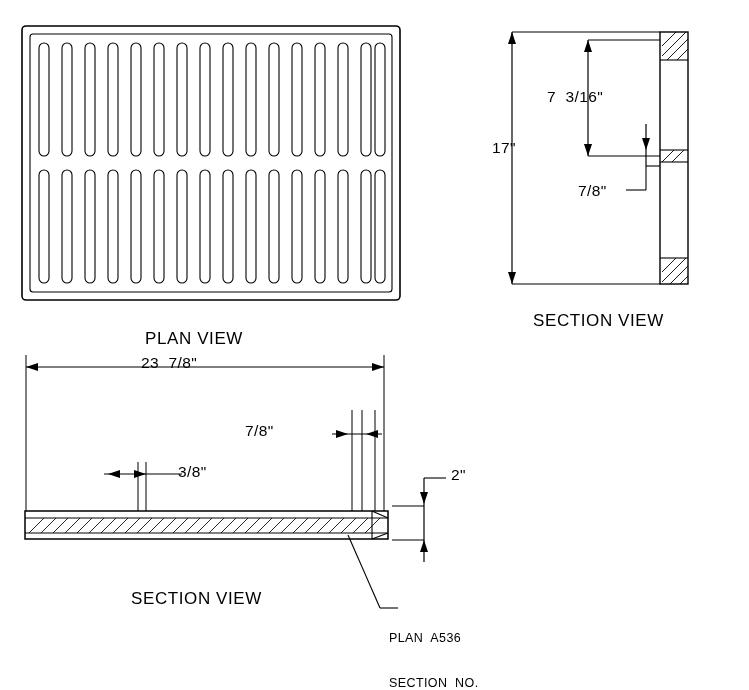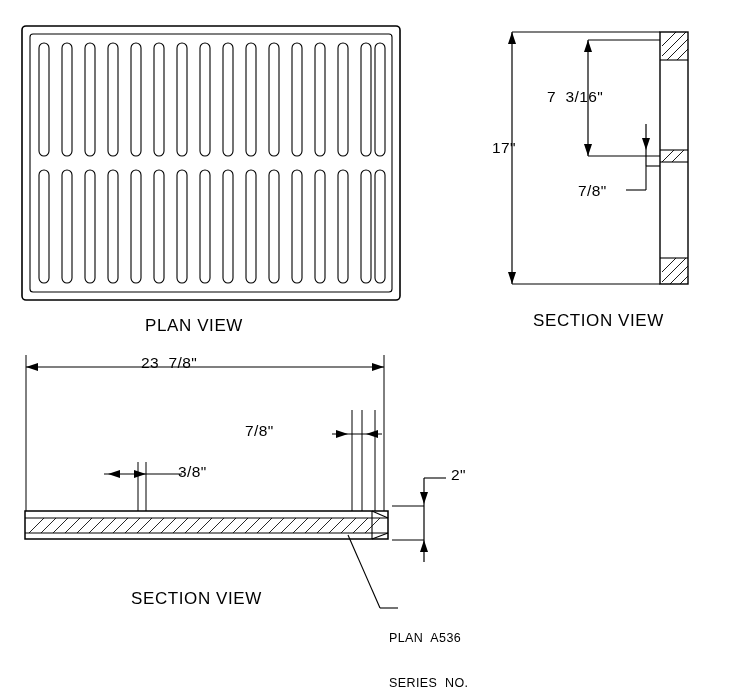--- a/index.html
+++ b/index.html
@@ -213,21 +213,21 @@
         <line x1="424" y1="478" x2="446" y2="478" stroke-width="1.1"></line>
         <line x1="392" y1="506" x2="424" y2="506" stroke-width="1"></line>
         <line x1="392" y1="540" x2="424" y2="540" stroke-width="1"></line>
 
         <line x1="348" y1="535" x2="380" y2="608" stroke-width="1.1"></line>
         <line x1="380" y1="608" x2="398" y2="608" stroke-width="1.1"></line>
       </g>
     </g>
   </svg>
 
-  <div class="label view-title" style="left:145px; top:316px;">PLAN VIEW</div>
+  <div class="label view-title" style="left:145px; top:329px;">PLAN VIEW</div>
 
   <div class="label view-title" style="left:533px; top:311px;">SECTION VIEW</div>
 
   <div class="label view-title" style="left:131px; top:589px;">SECTION VIEW</div>
 
   <div class="label dim" style="left:492px; top:139px;">17"</div>
 
   <div class="label dim" style="left:547px; top:88px;">7  3/16"</div>
 
   <div class="label dim" style="left:578px; top:182px;">7/8"</div>
@@ -235,19 +235,19 @@
   <div class="label dim" style="left:141px; top:354px;">23  7/8"</div>
 
   <div class="label dim" style="left:245px; top:422px;">7/8"</div>
 
   <div class="label dim" style="left:178px; top:463px;">3/8"</div>
 
   <div class="label dim" style="left:451px; top:466px;">2"</div>
 
   <div class="label note" style="left:389px; top:601px;">
     <div>PLAN  A536</div>
-    <div>SERIES  NO.</div>
+    <div>SECTION  NO.</div>
     
     
     
   </div>
 
 </div>
 
 </body></html>

